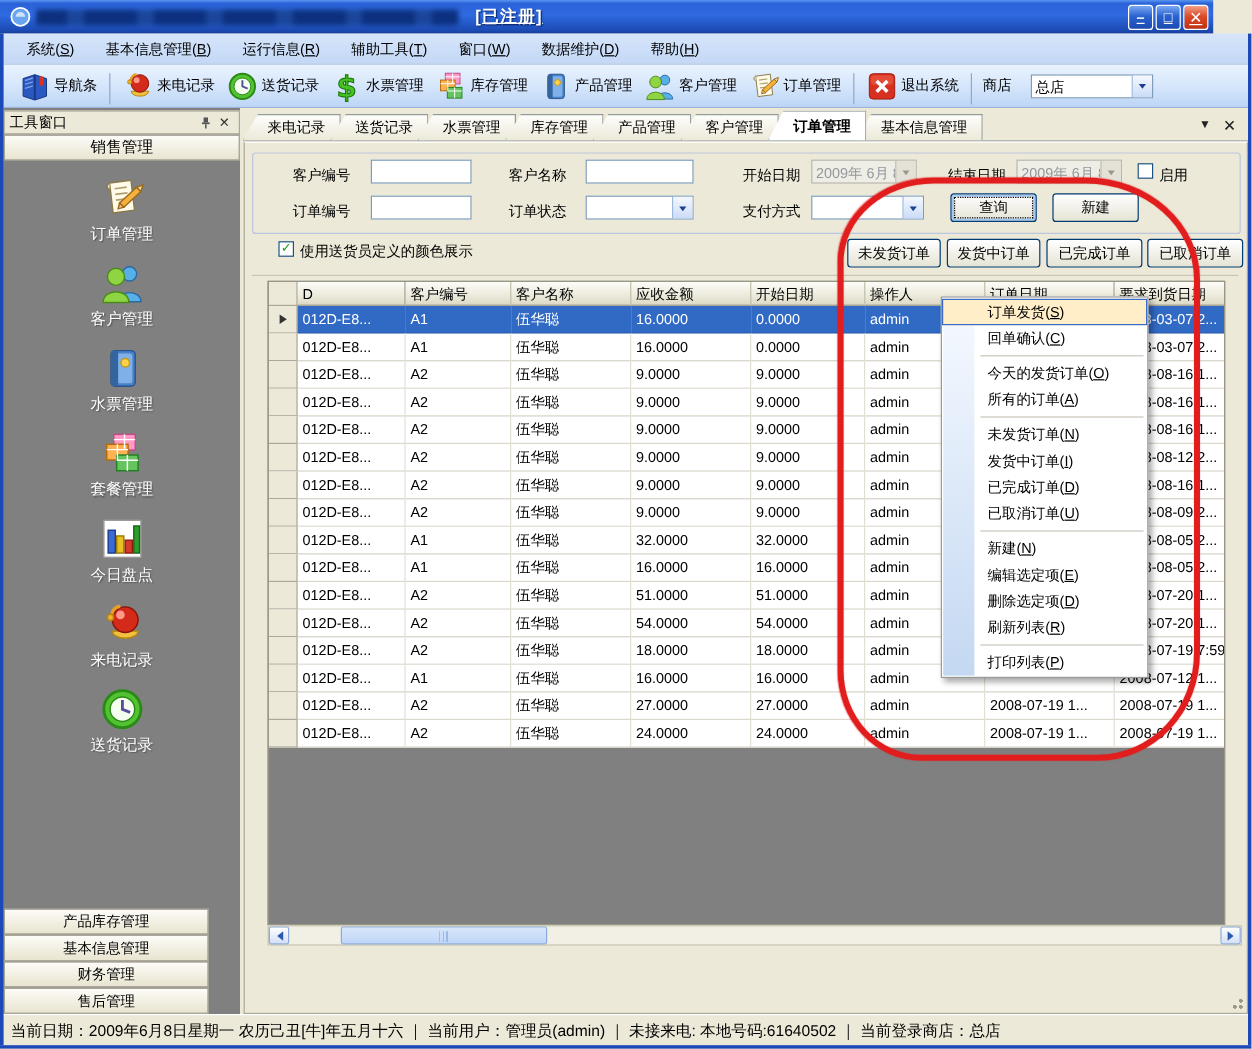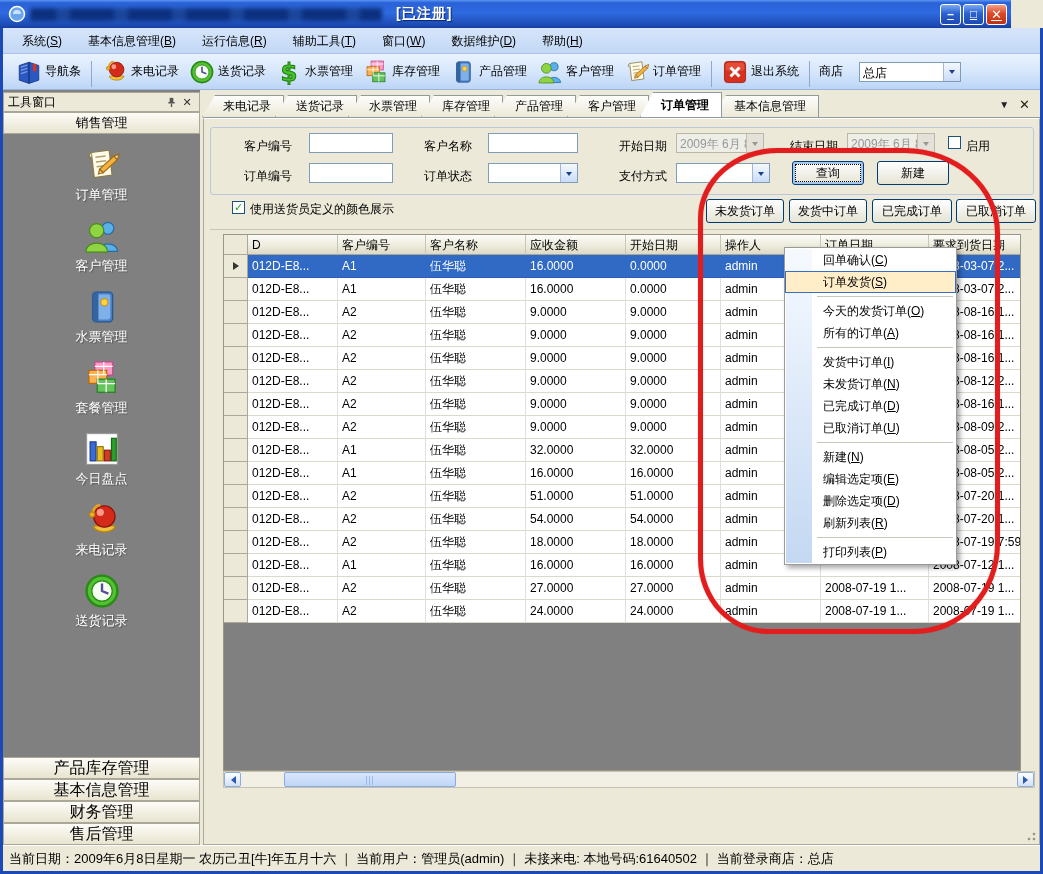--- a/index.html
+++ b/index.html
@@ -59,22 +59,22 @@
   .th-btn{width:16px;height:14px;display:flex;align-items:center;justify-content:center;color:#333;font-size:11px}
   #group-top{position:absolute;left:0;top:22px;width:197px;height:22px;
     background:linear-gradient(180deg,#fdfcf7,#e8e4d0);border:1px solid #aca899;box-sizing:border-box;
     display:flex;align-items:center;justify-content:center;font-size:13px}
   #side-panel{position:absolute;left:0;top:44px;width:197px;height:623px;background:#808080;
     display:flex;flex-direction:column;align-items:center;padding-top:12px;box-sizing:border-box;overflow:hidden}
   .side-item{display:flex;flex-direction:column;align-items:center;margin-bottom:13px;cursor:default}
   .side-icon{width:38px;height:38px}
   .side-icon svg{width:38px;height:38px}
   .side-label{color:#fff;font-size:13px;margin-top:2px;text-shadow:1px 1px 1px #555}
-  .group-btn{position:absolute;left:0;width:197px;height:22px;background:linear-gradient(180deg,#fdfcf7,#e8e4d0);
-    border:1px solid #aca899;box-sizing:border-box;display:flex;align-items:center;justify-content:center;font-size:16px}
+  .group-btn{position:absolute;left:0;width:171px;height:22px;background:linear-gradient(180deg,#fdfcf7,#e8e4d0);
+    border:1px solid #aca899;box-sizing:border-box;display:flex;align-items:center;justify-content:center;font-size:12px}
 
   
   #content{position:absolute;left:203px;top:90px;width:837px;height:755px;background:#ece9d8}
   #tabstrip{position:absolute;left:0;top:2px;width:837px;height:26px;display:flex;align-items:flex-end;
     border-bottom:1px solid #919b9c;box-sizing:border-box;padding-left:8px}
   .tab{height:21px;padding:0 12px 0 20px;margin-left:-9px;display:flex;align-items:center;font-size:12px;
     background:linear-gradient(180deg,#fdfdfb,#ece9d8);border:1px solid #919b9c;border-bottom:none;
     clip-path:polygon(13px 0,100% 0,100% 100%,0 100%);position:relative;z-index:1;cursor:default;white-space:nowrap}
   .tab.active{background:#fff;font-weight:bold;height:24px;z-index:3}
   #tab-ctrls{position:absolute;right:10px;top:8px;display:flex;gap:10px;align-items:center}
@@ -666,28 +666,28 @@
     </div>
 
     
 
     <div id="grip"></div>
   </div>
 </div>
 
 <div id="ctx-menu">
   <div class="strip"></div>
-<div class="ctx-item">回单确认(<u>C</u>)</div>
-    <div class="ctx-item hl">订单发货(<u>S</u>)</div>
+<div class="ctx-item hl">订单发货(<u>S</u>)</div>
+    <div class="ctx-item">回单确认(<u>C</u>)</div>
     <div class="ctx-sep"></div>
     <div class="ctx-item">今天的发货订单(<u>O</u>)</div>
     <div class="ctx-item">所有的订单(<u>A</u>)</div>
     <div class="ctx-sep"></div>
+    <div class="ctx-item">未发货订单(<u>N</u>)</div>
     <div class="ctx-item">发货中订单(<u>I</u>)</div>
-    <div class="ctx-item">未发货订单(<u>N</u>)</div>
     <div class="ctx-item">已完成订单(<u>D</u>)</div>
     <div class="ctx-item">已取消订单(<u>U</u>)</div>
     <div class="ctx-sep"></div>
     <div class="ctx-item">新建(<u>N</u>)</div>
     <div class="ctx-item">编辑选定项(<u>E</u>)</div>
     <div class="ctx-item">删除选定项(<u>D</u>)</div>
     <div class="ctx-item">刷新列表(<u>R</u>)</div>
     <div class="ctx-sep"></div>
     <div class="ctx-item">打印列表(<u>P</u>)</div>
   </div>

